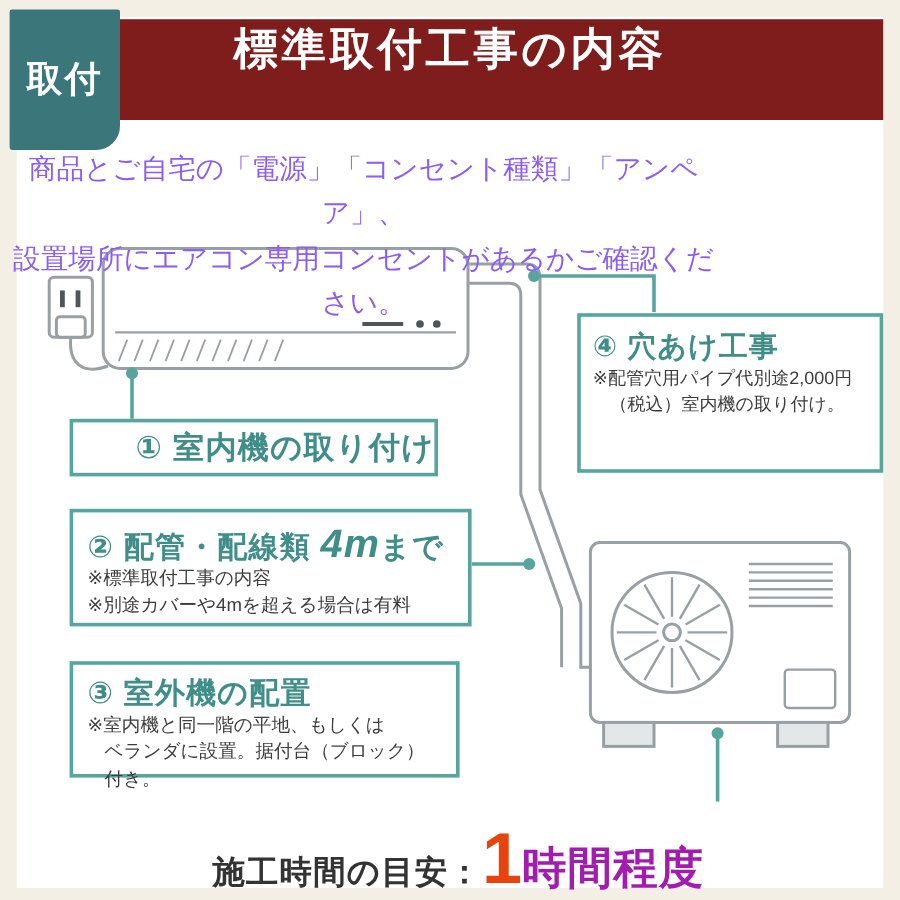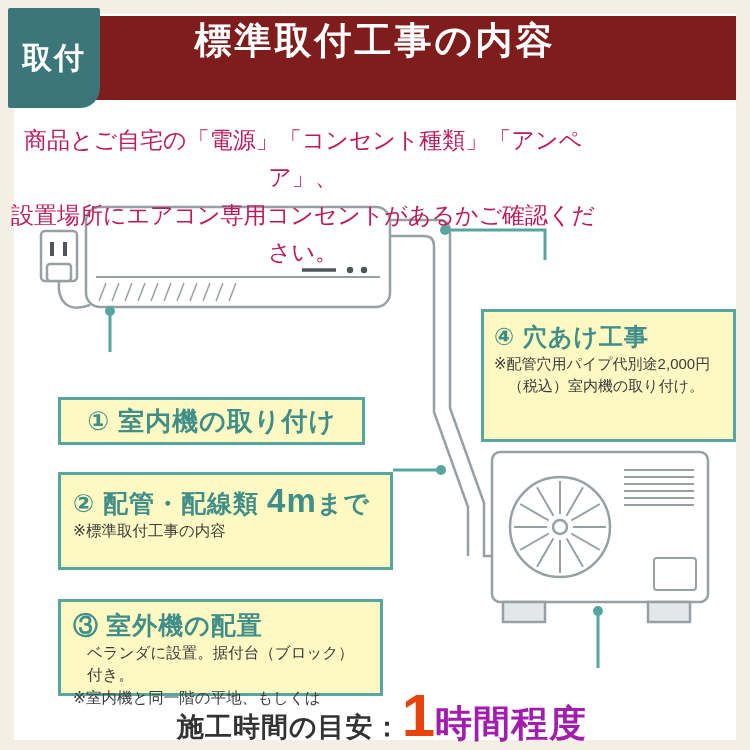--- a/index.html
+++ b/index.html
@@ -13,44 +13,44 @@
   .white-panel{position:absolute;left:14px;top:14px;right:14px;bottom:10px;background:#ffffff;z-index:0;}
   .banner{
     position:absolute;left:14px;top:16px;width:722px;height:84px;
     background:#7f1d1d;z-index:3;
     display:flex;align-items:flex-start;justify-content:center;
   }
   .banner-title{
     color:#ffffff;font-size:37px;font-weight:bold;letter-spacing:3px;
   }
   .badge{
-    position:absolute;left:8px;top:8px;width:92px;height:100px;
+    position:absolute;left:8px;top:8px;width:92px;height:117px;
     background:#3a767a;border-radius:2px 2px 20px 2px;z-index:4;
     display:flex;flex-direction:column;align-items:center;justify-content:center;
   }
   .badge div{color:#fff;font-size:30px;font-weight:bold;line-height:1.25;letter-spacing:2px;}
   .intro{
     position:absolute;left:0;top:122px;width:606px;text-align:center;
-    color:#be185d;font-size:23px;line-height:1.62;z-index:2;
+    color:#8b5cf6;font-size:23px;line-height:1.62;z-index:2;
   }
   svg.diagram{position:absolute;left:0;top:0;z-index:1;}
   .label-box{
-    position:absolute;background:#fef9c3;border:3px solid #57a59f;
-    box-sizing:border-box;z-index:2;margin-top:48px;
+    position:absolute;background:#ffffff;border:3px solid #57a59f;
+    box-sizing:border-box;z-index:2;
   }
   .label-title{color:#3f8e89;font-weight:bold;letter-spacing:1px;}
   .note{color:#3c3c3c;line-height:1.45;}
-  .box1{left:58px;top:349px;width:307px;height:48px;display:flex;align-items:center;justify-content:center;}
+  .box1{left:58px;top:349px;width:307px;height:48px;display:flex;align-items:center;justify-content:flex-end;}
   .box1 .label-title{font-size:26px;}
   .box2{left:58px;top:424px;width:335px;height:98px;padding:7px 12px;}
   .box2 .label-title{font-size:25px;}
-  .box2 .big{font-size:33px;}
+  .box2 .big{font-size:33px;font-style:italic;}
   .box2 .note{font-size:15.5px;}
   .box3{left:58px;top:551px;width:325px;height:97px;padding:7px 12px;}
-  .box3 .label-title{font-size:25px;font-family:Liberation Serif, serif;}
+  .box3 .label-title{font-size:25px;}
   .box3 .note{font-size:15.5px;}
   .box3 .indent{padding-left:14px;}
   .box4{left:481px;top:261px;width:255px;height:133px;padding:9px 10px;}
   .box4 .label-title{font-size:24px;}
   .box4 .note{font-size:15px;}
   .box4 .indent{padding-left:14px;}
   .footer{
     position:absolute;left:7px;top:686px;width:750px;z-index:2;
     display:flex;align-items:baseline;justify-content:center;
   }
@@ -161,26 +161,27 @@
 
   <div class="label-box box1">
     <span class="label-title">① 室内機の取り付け</span>
   </div>
 
   <div class="label-box box2">
     <div class="label-title">
       <span>② 配管・配線類 </span><span class="big">4m</span><span>まで</span>
     </div>
     <div class="note">※標準取付工事の内容</div>
+    <div class="note">※別途カバーや4mを超える場合は有料</div>
   </div>
 
   <div class="label-box box3">
     <div class="label-title">③ 室外機の配置</div>
+    <div class="note">※室内機と同一階の平地、もしくは</div>
     <div class="note indent">ベランダに設置。据付台（ブロック）付き。</div>
-    <div class="note">※室内機と同一階の平地、もしくは</div>
   </div>
 
   <div class="label-box box4">
     <div class="label-title">④ 穴あけ工事</div>
     <div class="note">※配管穴用パイプ代別途2,000円</div>
     <div class="note indent">（税込）室内機の取り付け。</div>
   </div>
 
   <div class="footer">
     <span class="prefix">施工時間の目安：</span>

